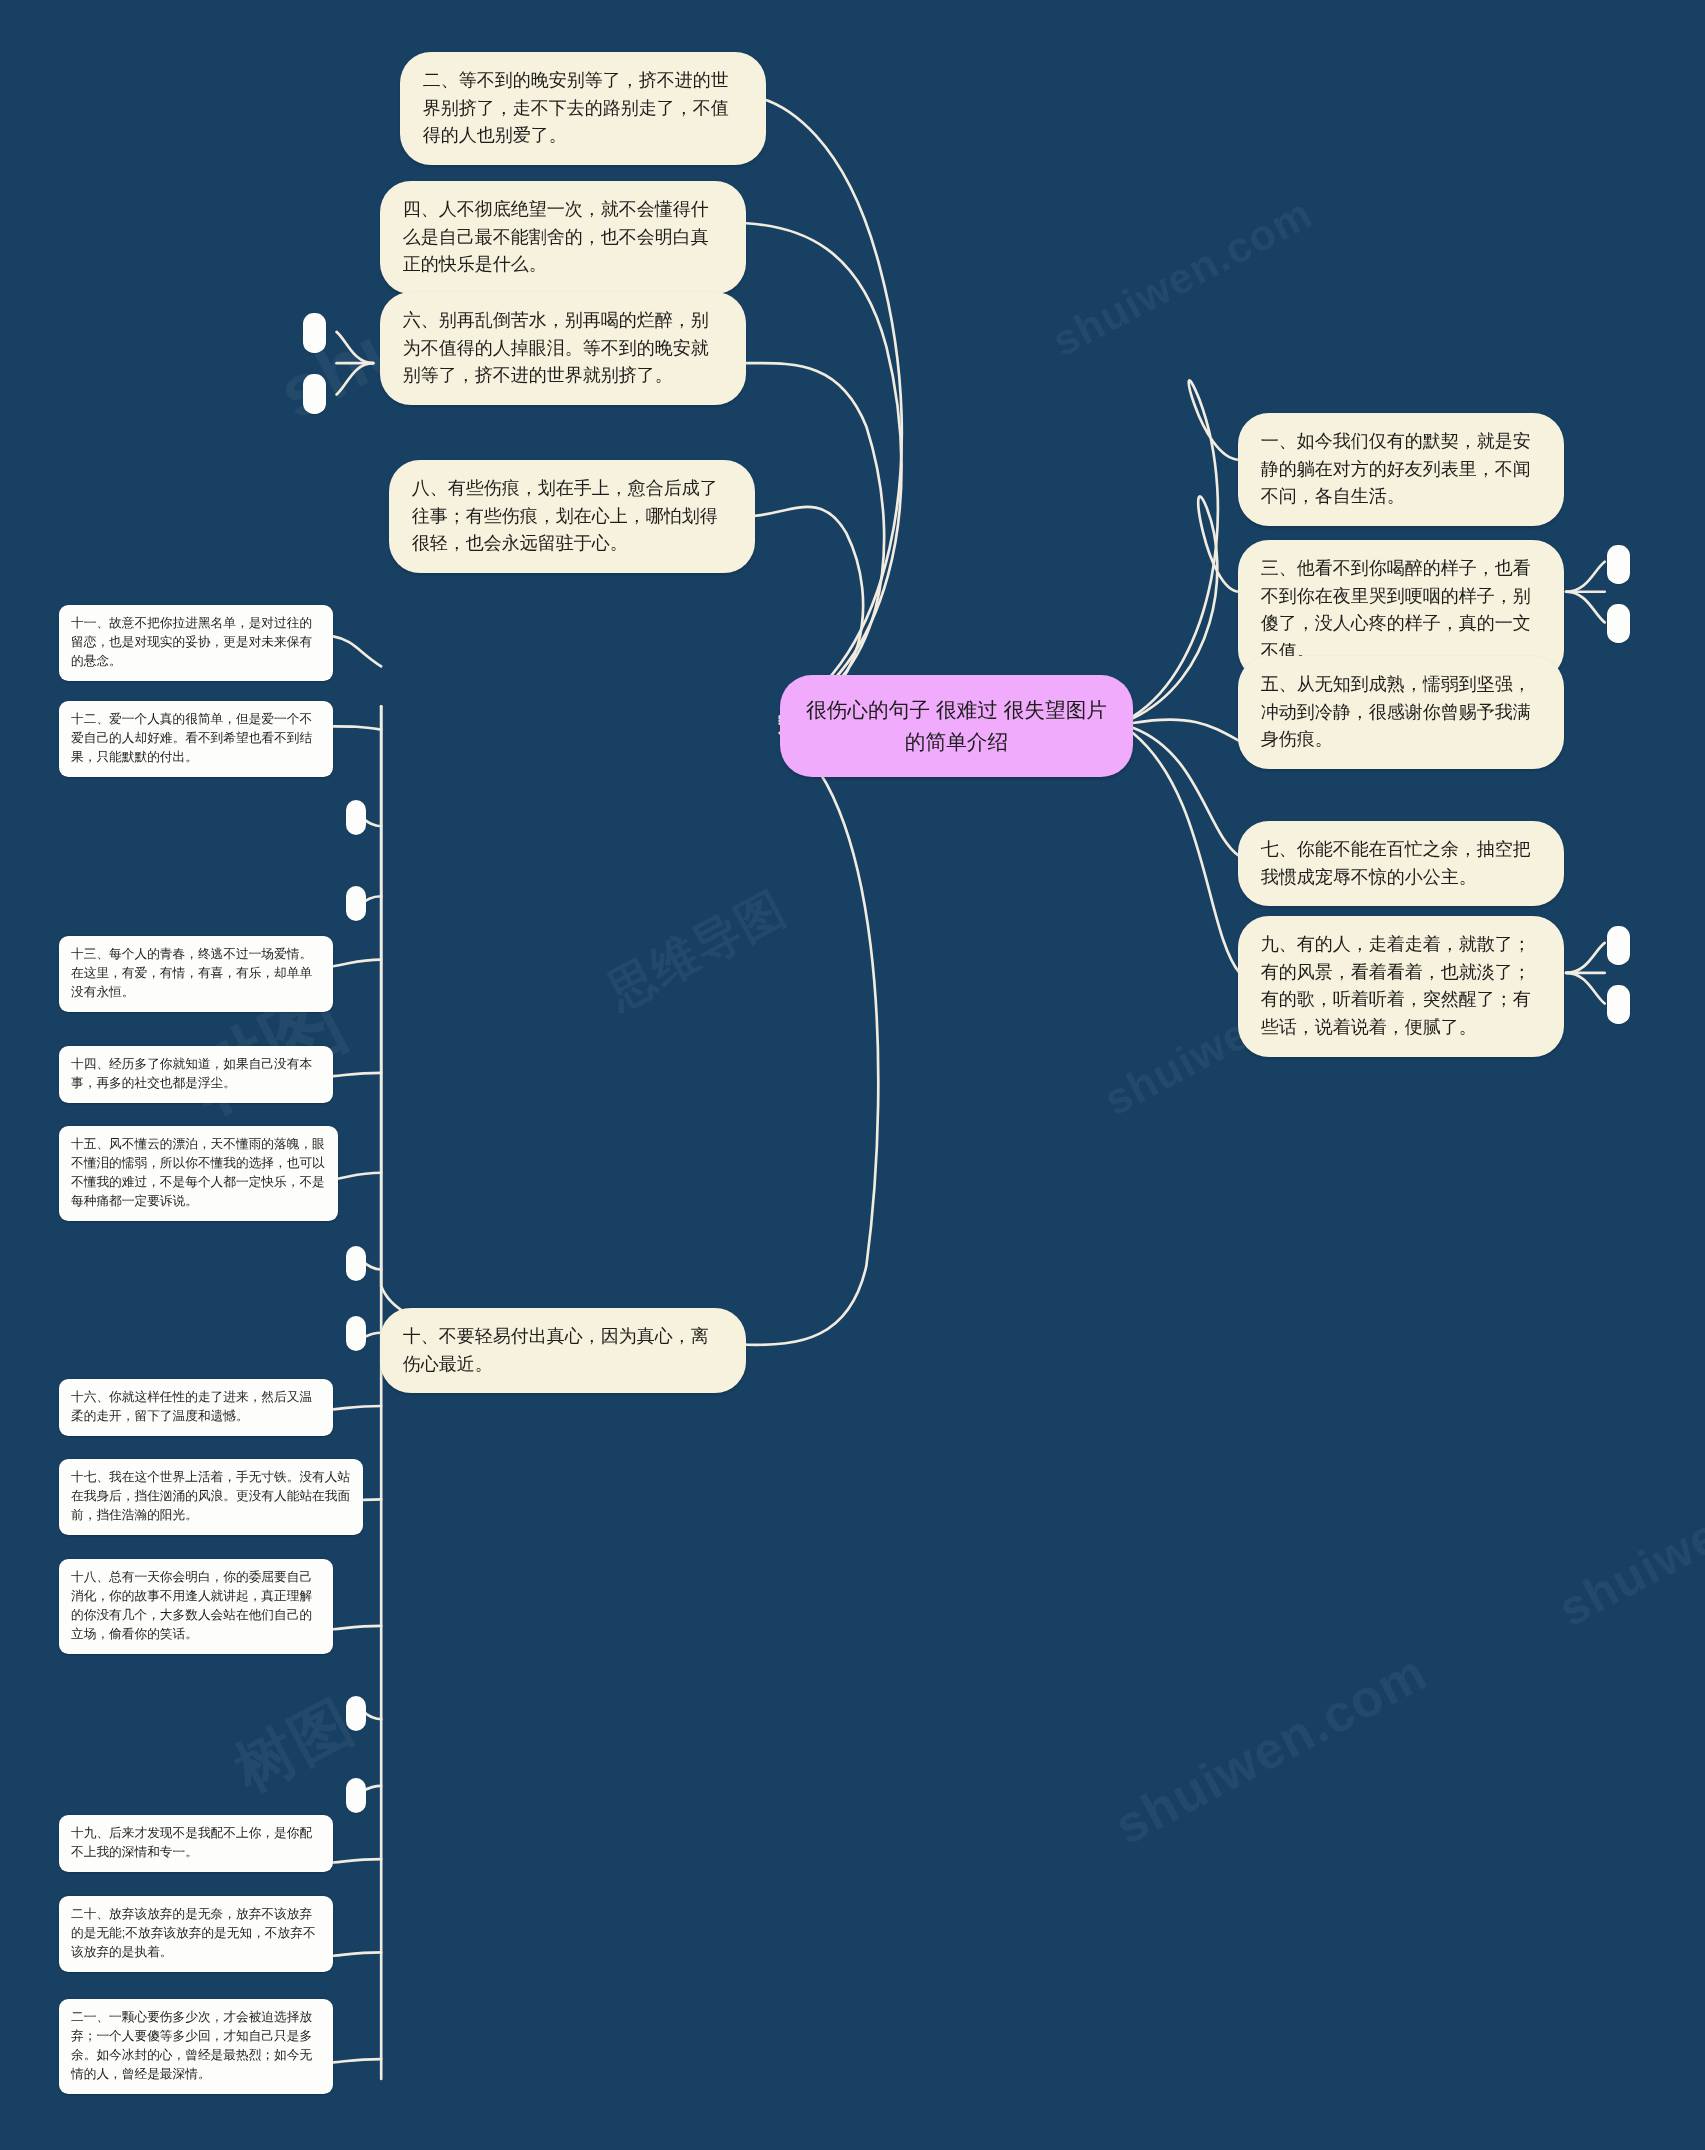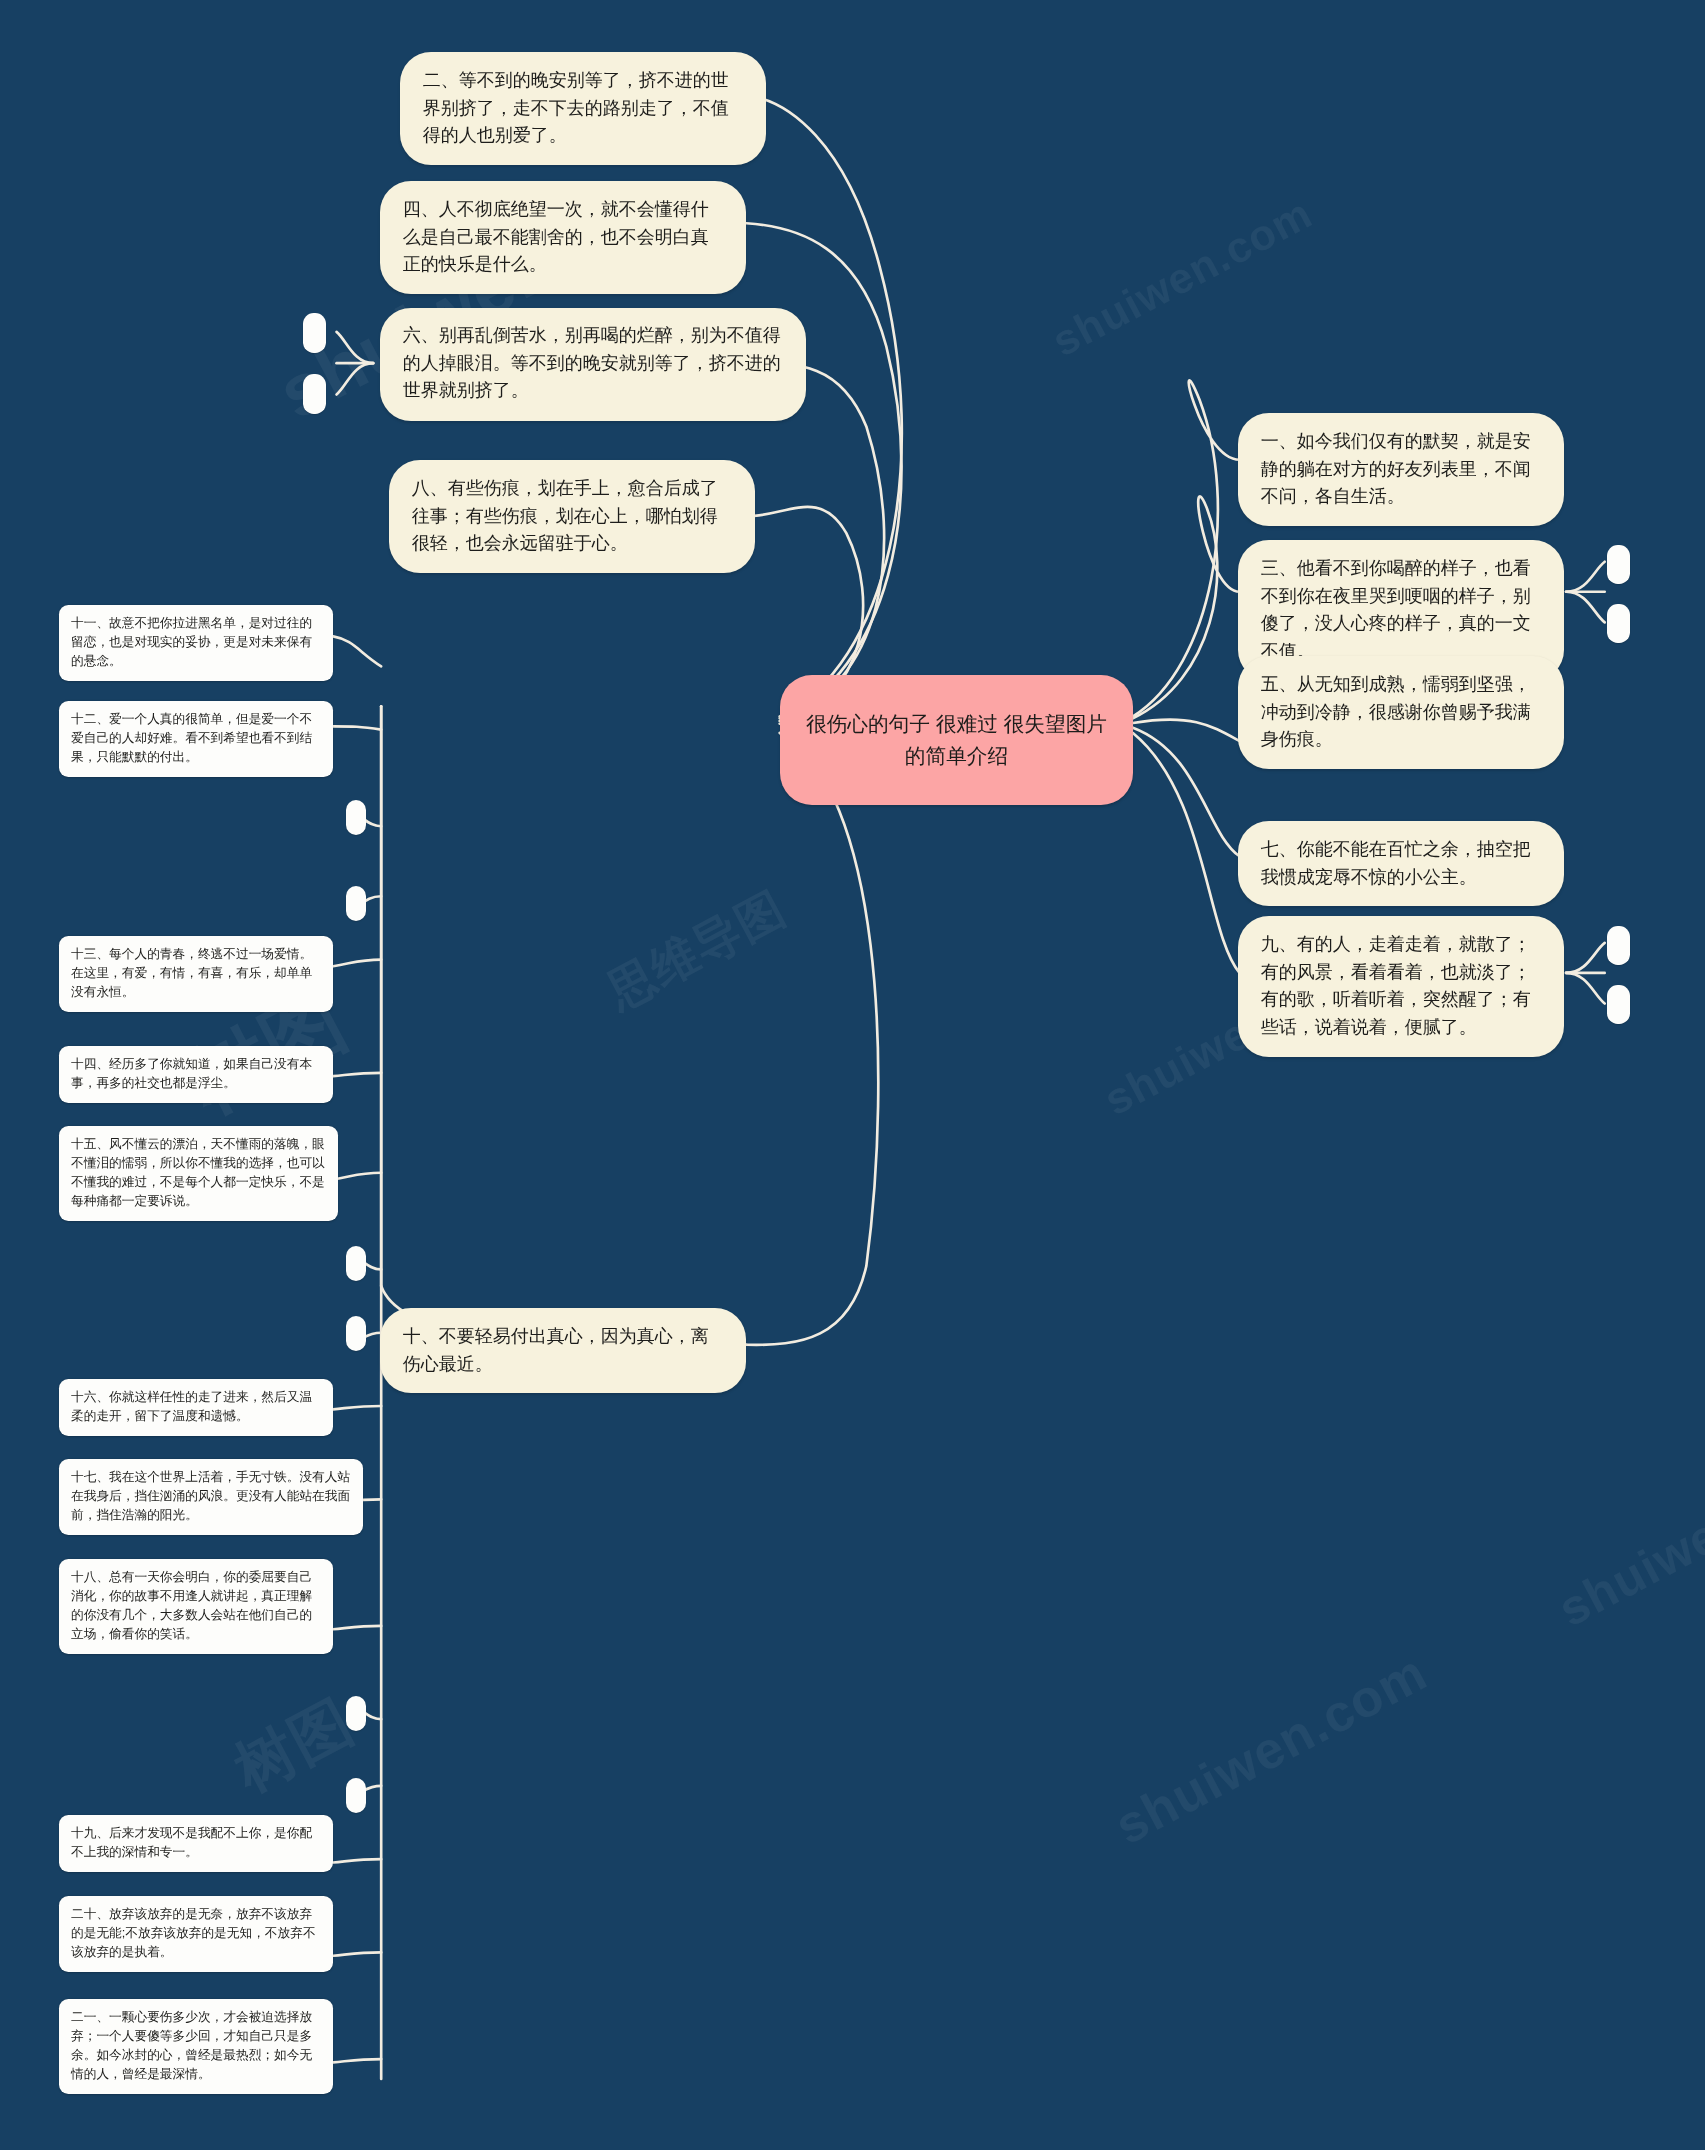--- a/index.html
+++ b/index.html
@@ -39,25 +39,25 @@
     display:flex;
     align-items:center;
     color:#1d1d1b;
     line-height:1.55;
     word-break:break-all;
   }
   .node .txt{width:100%;display:block;}
 
   
   .root{
-    background:#fca5a5;
+    background:#f0abfc;
     border-radius:32px;
     font-size:20.7px;
     text-align:center;
-    padding:33px 24px;
+    padding:19px 24px;
     box-shadow:0 1.3px 2.7px rgba(0,0,0,.18);
   }
   
   .lv1{
     background:#f7f2dd;
     border-radius:31px;
     font-size:18px;
     padding:14.7px 22.7px;
     box-shadow:0 1.3px 2.7px rgba(0,0,0,.15);
   }
@@ -150,21 +150,21 @@
   </div>
 
   <div class="node lv1" style="left:380px;top:52px;width:366px;margin-left:20px;">
     <span class="txt">二、等不到的晚安别等了，挤不进的世界别挤了，走不下去的路别走了，不值得的人也别爱了。</span>
   </div>
 
   <div class="node lv1" style="left:380px;top:181px;width:366px;">
     <span class="txt">四、人不彻底绝望一次，就不会懂得什么是自己最不能割舍的，也不会明白真正的快乐是什么。</span>
   </div>
 
-  <div class="node lv1" style="left:380px;top:308px;width:426px;font-family:Liberation Mono, monospace;">
+  <div class="node lv1" style="left:380px;top:292px;width:366px;">
     <span class="txt">六、别再乱倒苦水，别再喝的烂醉，别为不值得的人掉眼泪。等不到的晚安就别等了，挤不进的世界就别挤了。</span>
   </div>
 
   <div class="node lv1" style="left:380px;top:460px;width:366px;margin-left:9px;">
     <span class="txt">八、有些伤痕，划在手上，愈合后成了往事；有些伤痕，划在心上，哪怕划得很轻，也会永远留驻于心。</span>
   </div>
 
   <div class="node lv1" style="left:380px;top:1308px;width:366px;">
     <span class="txt">十、不要轻易付出真心，因为真心，离伤心最近。</span>
   </div>

